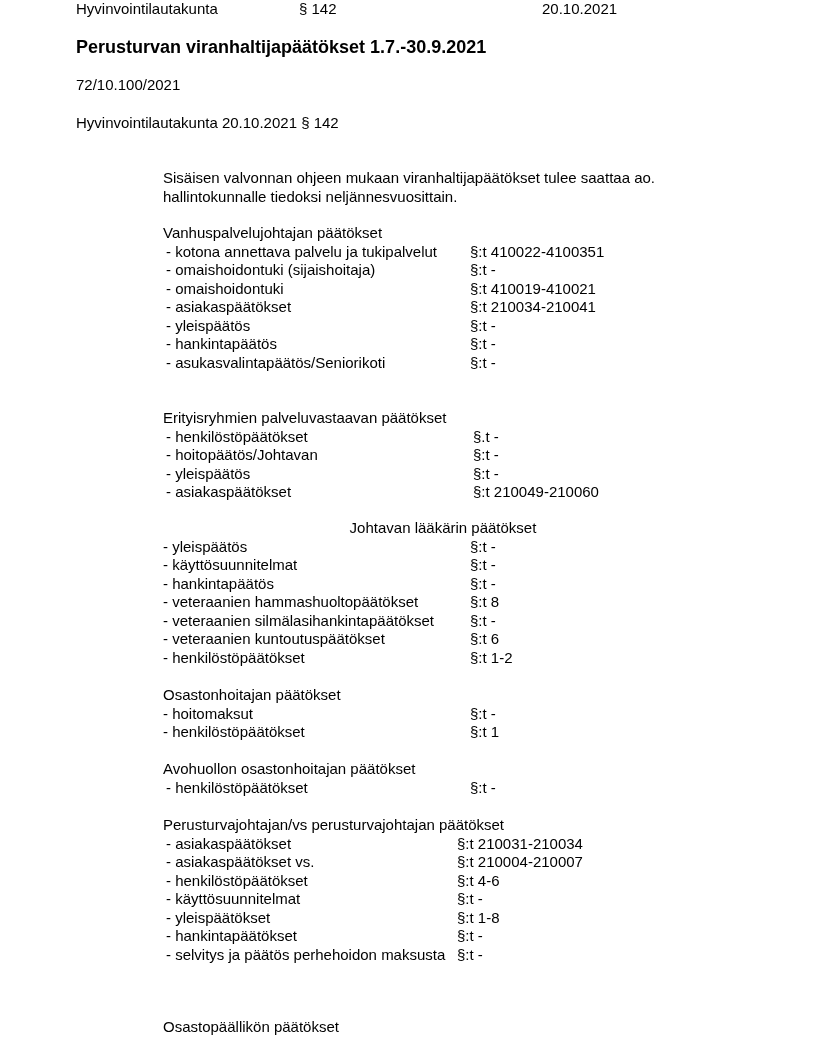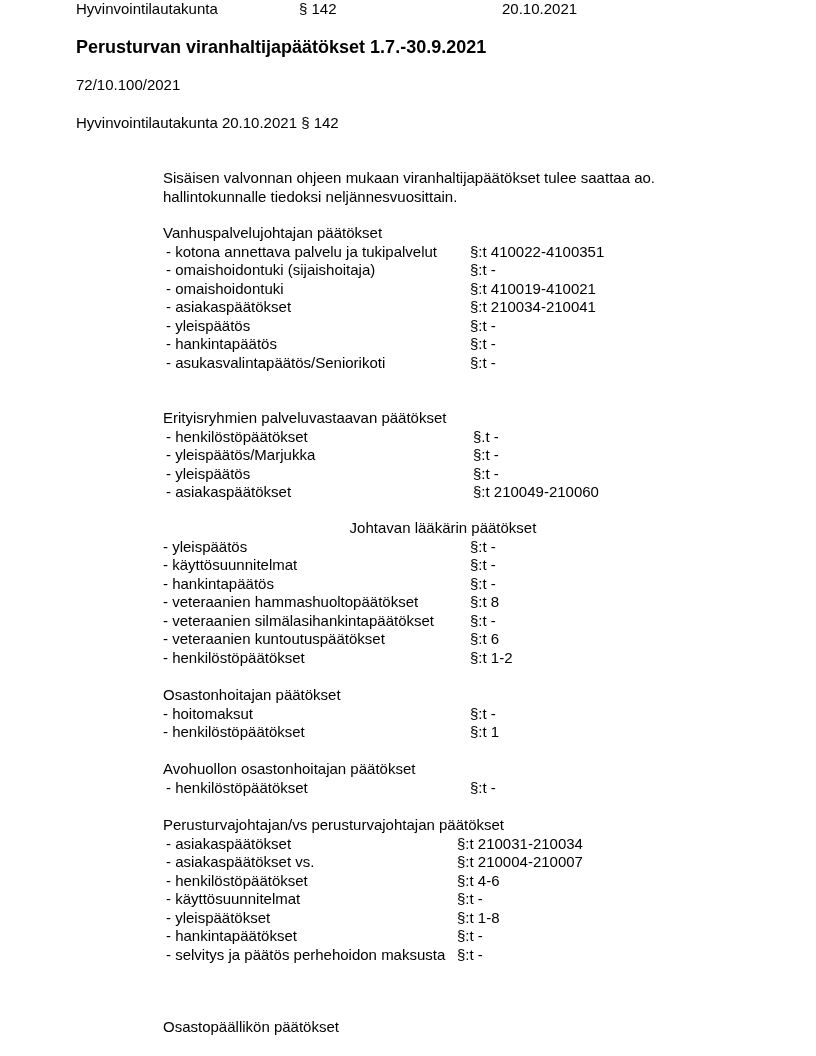--- a/index.html
+++ b/index.html
@@ -21,21 +21,21 @@
       top: 0;
       left: 76px;
       width: 700px;
       height: 20px;
       font-size: 15px;
       line-height: 18px;
     }
     .page-header span { position: absolute; top: 0; white-space: nowrap; }
     .hdr-committee { left: 0; }
     .hdr-section { left: 223px; }
-    .hdr-date { left: 426px; }
+    .hdr-date { left: 466px; }
 
     .doc-title {
       position: absolute;
       top: 36px;
       left: 76px;
       font-size: 18px;
       font-weight: bold;
       line-height: 22px;
       white-space: nowrap;
     }
@@ -152,21 +152,21 @@
     </div>
 </div>
 
 <div class="section sec-indent" id="sec-1">
   <div class="section-title">Erityisryhmien palveluvastaavan päätökset</div>
   <div class="row">
       <span class="label">- henkilöstöpäätökset</span>
       <span class="value">§.t -</span>
     </div>
   <div class="row">
-      <span class="label">- yleispäätös/Marjukka</span>
+      <span class="label">- hoitopäätös/Johtavan</span>
       <span class="value">§:t -</span>
     </div>
   <div class="row">
       <span class="label">- yleispäätös</span>
       <span class="value">§:t -</span>
     </div>
   <div class="row">
       <span class="label">- asiakaspäätökset</span>
       <span class="value">§:t 210049-210060</span>
     </div>

